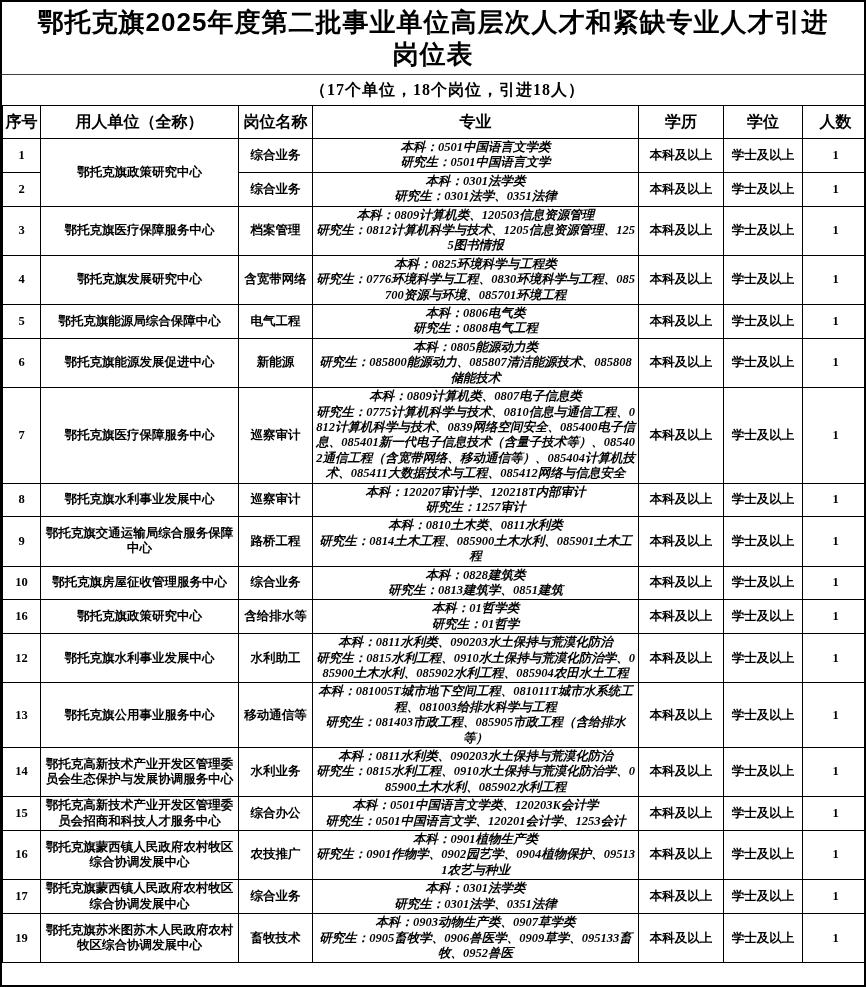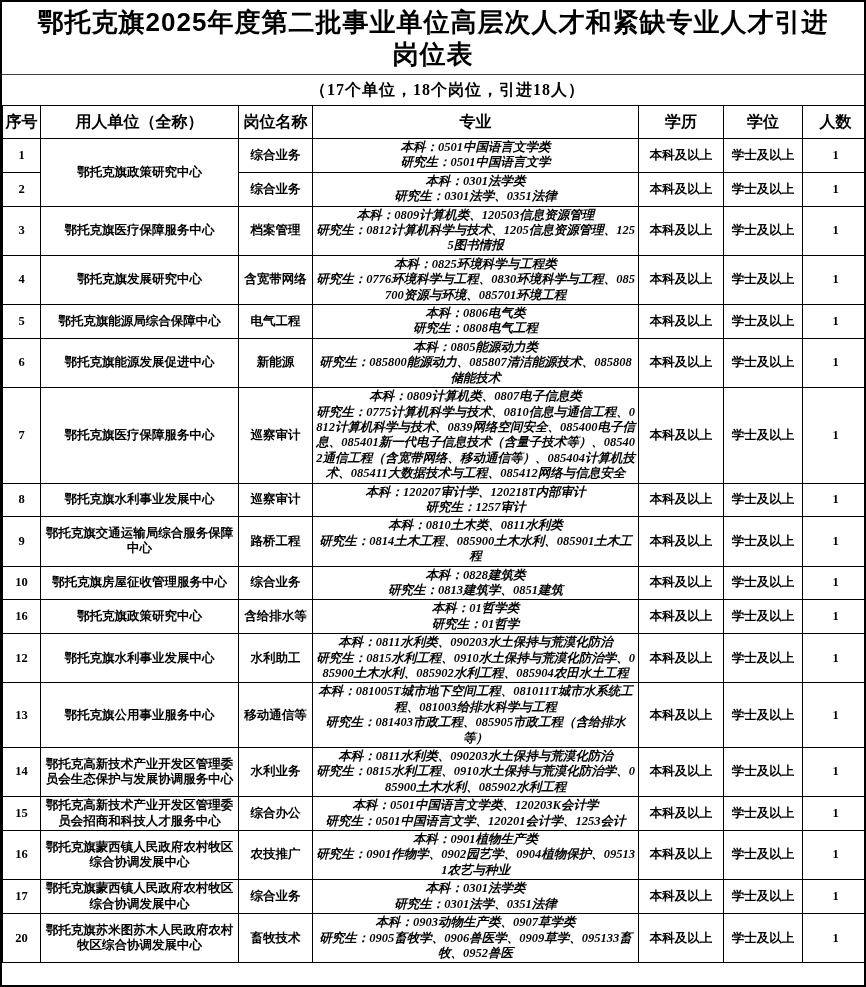--- a/index.html
+++ b/index.html
@@ -235,21 +235,21 @@
           <td class="c-no">17</td>
           <td class="c-unit">鄂托克旗蒙西镇人民政府农村牧区综合协调发展中心</td>
           <td class="c-position">综合业务</td>
           <td class="c-major">本科：0301法学类
 研究生：0301法学、0351法律</td>
           <td class="c-education">本科及以上</td>
           <td class="c-degree">学士及以上</td>
           <td class="c-count">1</td>
         </tr>
         <tr class="body-row">
-          <td class="c-no">20</td>
+          <td class="c-no">19</td>
           <td class="c-unit">鄂托克旗苏米图苏木人民政府农村牧区综合协调发展中心</td>
           <td class="c-position">畜牧技术</td>
           <td class="c-major">本科：0903动物生产类、0907草学类
 研究生：0905畜牧学、0906兽医学、0909草学、095133畜牧、0952兽医</td>
           <td class="c-education">本科及以上</td>
           <td class="c-degree">学士及以上</td>
           <td class="c-count">1</td>
         </tr>
       </tbody>
   </table>

